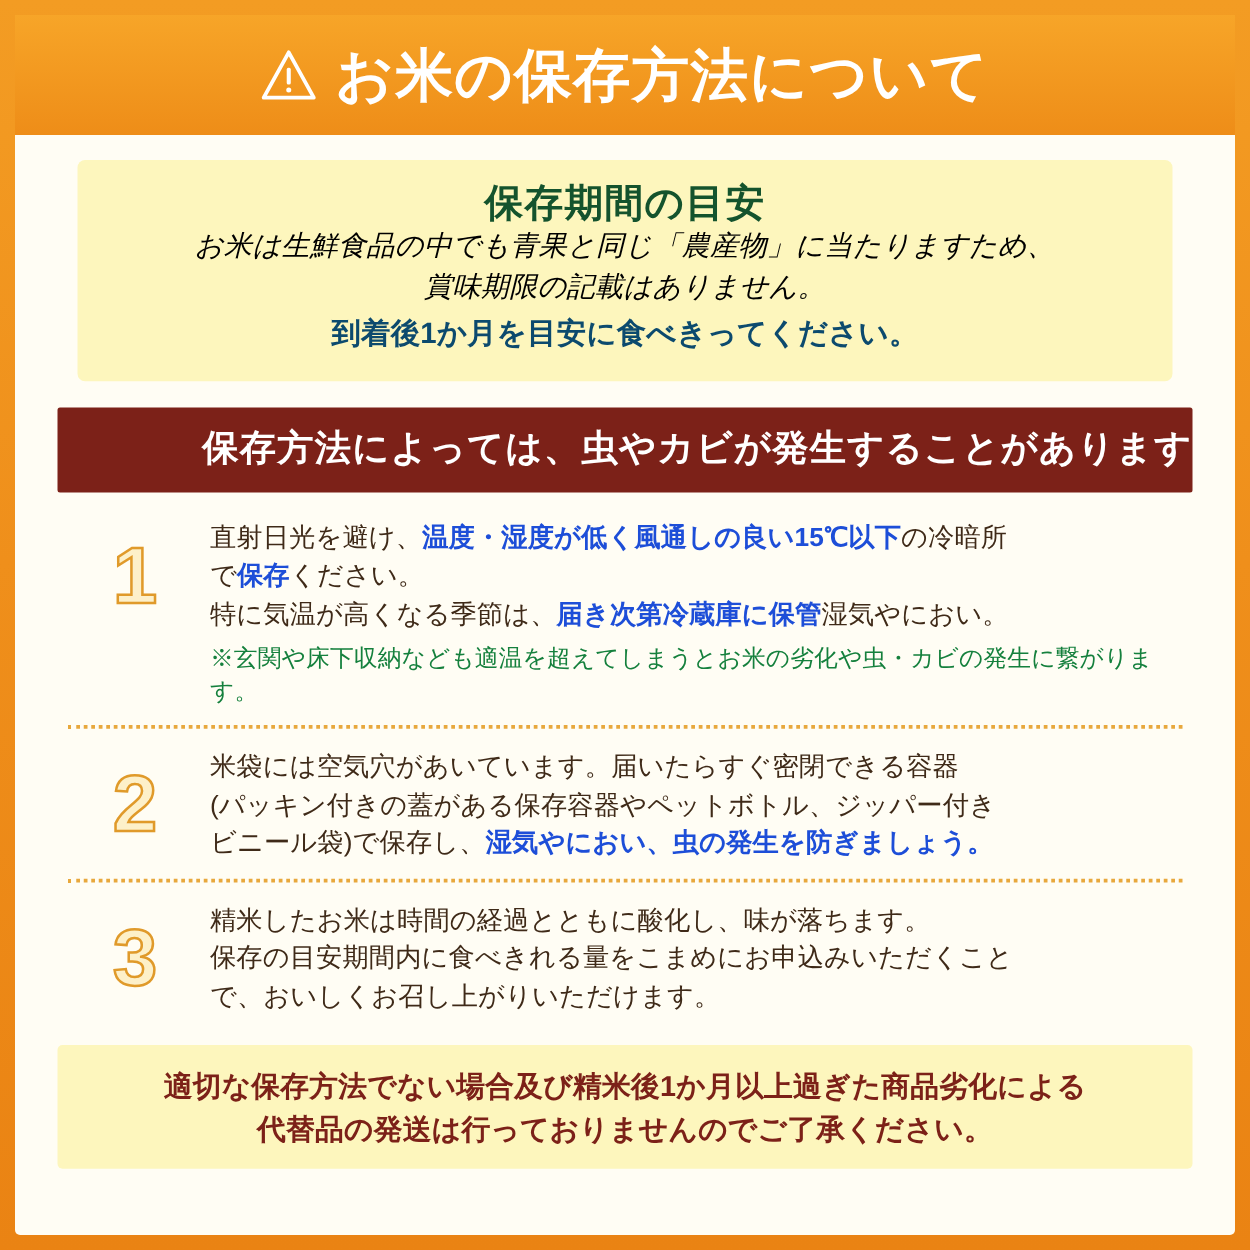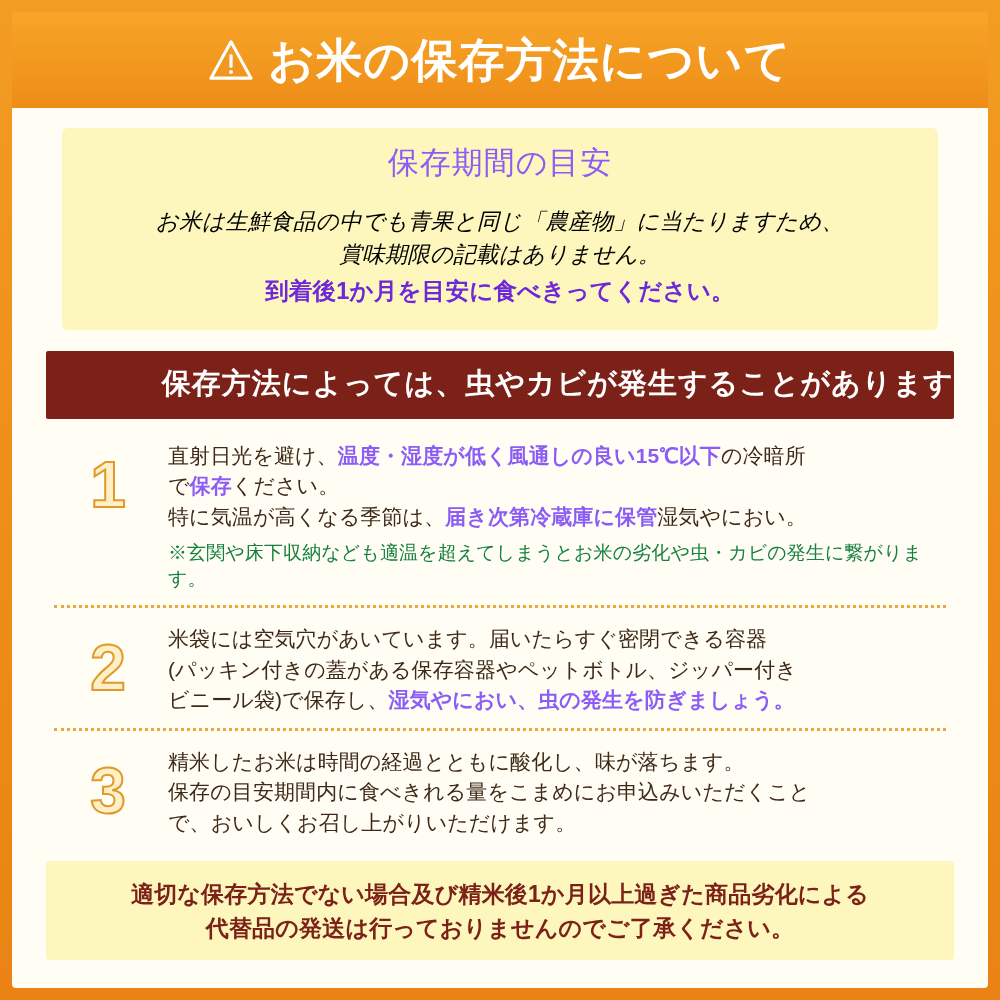--- a/index.html
+++ b/index.html
@@ -59,37 +59,37 @@
   
   .period-box {
     margin: 20px 28px 0 28px;
     background: #fdf6bd;
     border-radius: 6px;
     padding: 16px 18px 20px 18px;
     text-align: center;
   }
   .period-title {
     font-size: 31px;
-    font-weight: normal;
-    color: #8b5cf6;
+    font-weight: bold;
+    color: #14532d;
     letter-spacing: 1px;
     line-height: 1.2;
-    margin-bottom: 25px;
+    margin-bottom: 0;
   }
   .period-line {
     font-size: 22.5px;
     color: #000000;
     line-height: 1.45;
     letter-spacing: 0.2px;
     font-style: italic;
   }
   .period-strong {
     font-size: 23.5px;
     font-weight: bold;
-    color: #6d28d9;
+    color: #0c4a6e;
     line-height: 1.5;
     letter-spacing: 0.2px;
     margin-top: 3px;
   }
 
   
   .banner {
     margin: 21px 12px 0 12px;
     background: #7c2118;
     color: #ffffff;
@@ -125,21 +125,21 @@
     flex: 1 1 auto;
     padding-right: 6px;
   }
   .step-line {
     font-size: 21px;
     color: #3f2a18;
     line-height: 1.46;
     letter-spacing: 0.1px;
   }
   .hl {
-    color: #8b5cf6;
+    color: #1d4ed8;
     font-weight: bold;
   }
   .note {
     font-size: 19px;
     color: #15803d;
     line-height: 1.4;
     margin-top: 7px;
     letter-spacing: 0.1px;
   }
   .dotted-sep {

